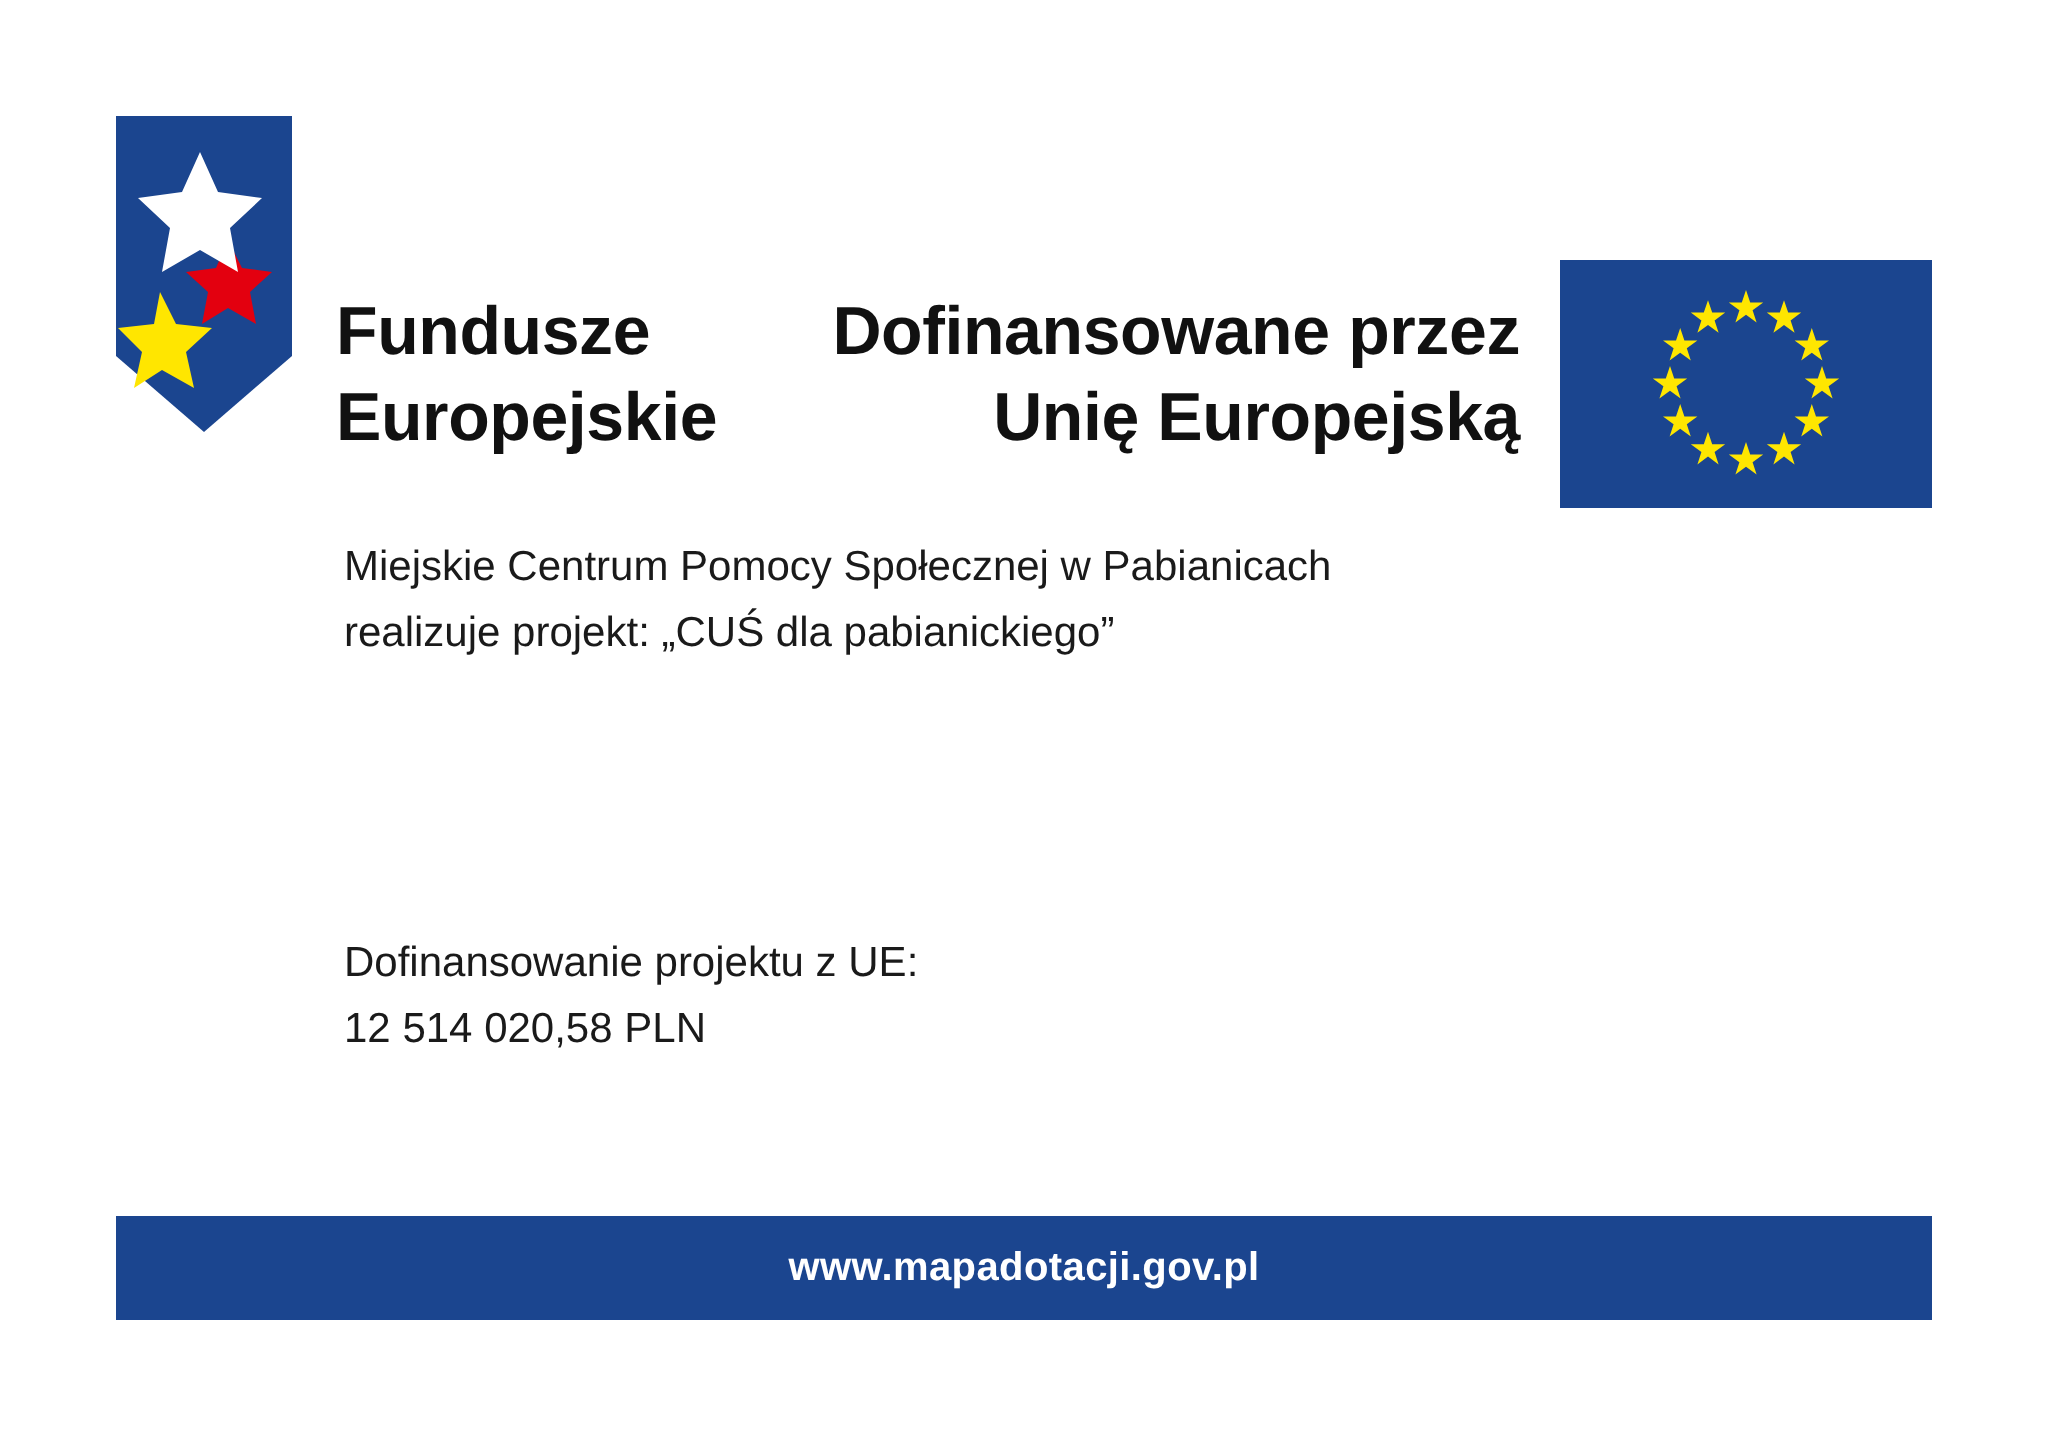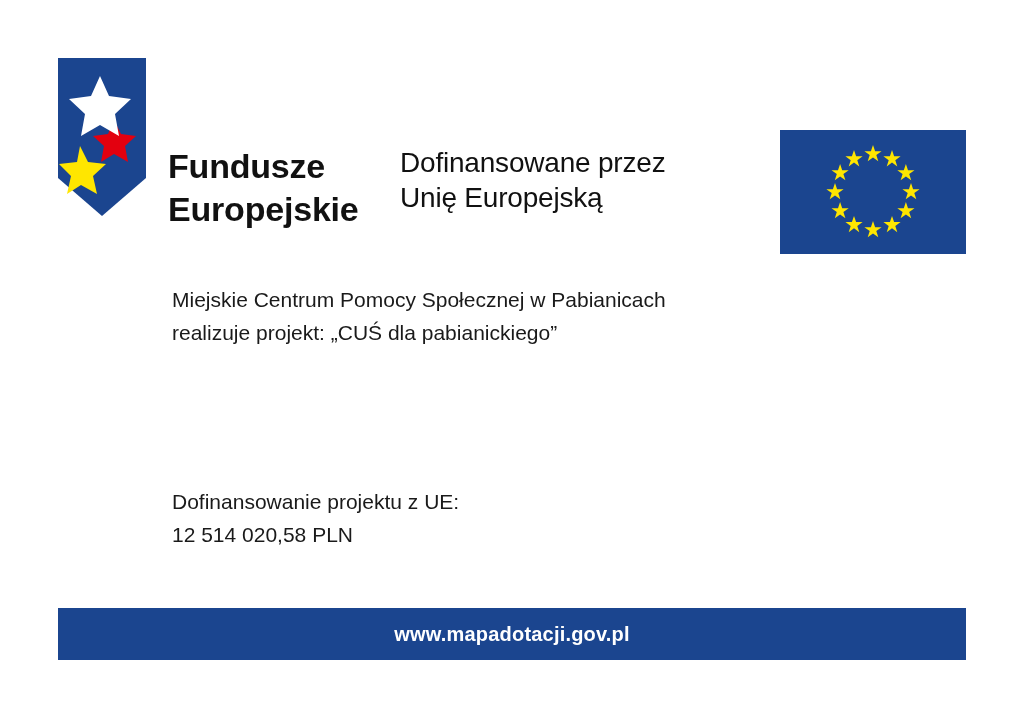--- a/index.html
+++ b/index.html
@@ -53,58 +53,58 @@
     letter-spacing: -0.2px;
     color: #111111;
     white-space: pre-line;
   }
 
   .eu-text {
     position: absolute;
     left: 400px;
     top: 95px;
     width: 360px;
-    font-size: 28px;
-    font-weight: normal;
+    font-size: 34px;
+    font-weight: bold;
     line-height: 1.25;
     letter-spacing: -0.2px;
     color: #111111;
+    text-align: right;
     white-space: pre-line;
   }
 
   .eu-flag {
     position: absolute;
     left: 780px;
     top: 80px;
     width: 186px;
     height: 124px;
     background: #1b458f;
   }
   .eu-flag svg { display: block; }
 
   
   .project-text {
     position: absolute;
     left: 172px;
-    top: 284px;
+    top: 268px;
     font-size: 21px;
     line-height: 1.55;
     color: #1a1a1a;
     white-space: pre-line;
   }
 
   .funding-text {
     position: absolute;
     left: 172px;
     top: 466px;
     font-size: 21px;
     line-height: 1.55;
     color: #1a1a1a;
     white-space: pre-line;
-    margin-top: 20px;
   }
 
   
   .lodzkie {
     position: absolute;
     left: 770px;
     top: 500px;
     width: 200px;
     height: 70px;
   }

